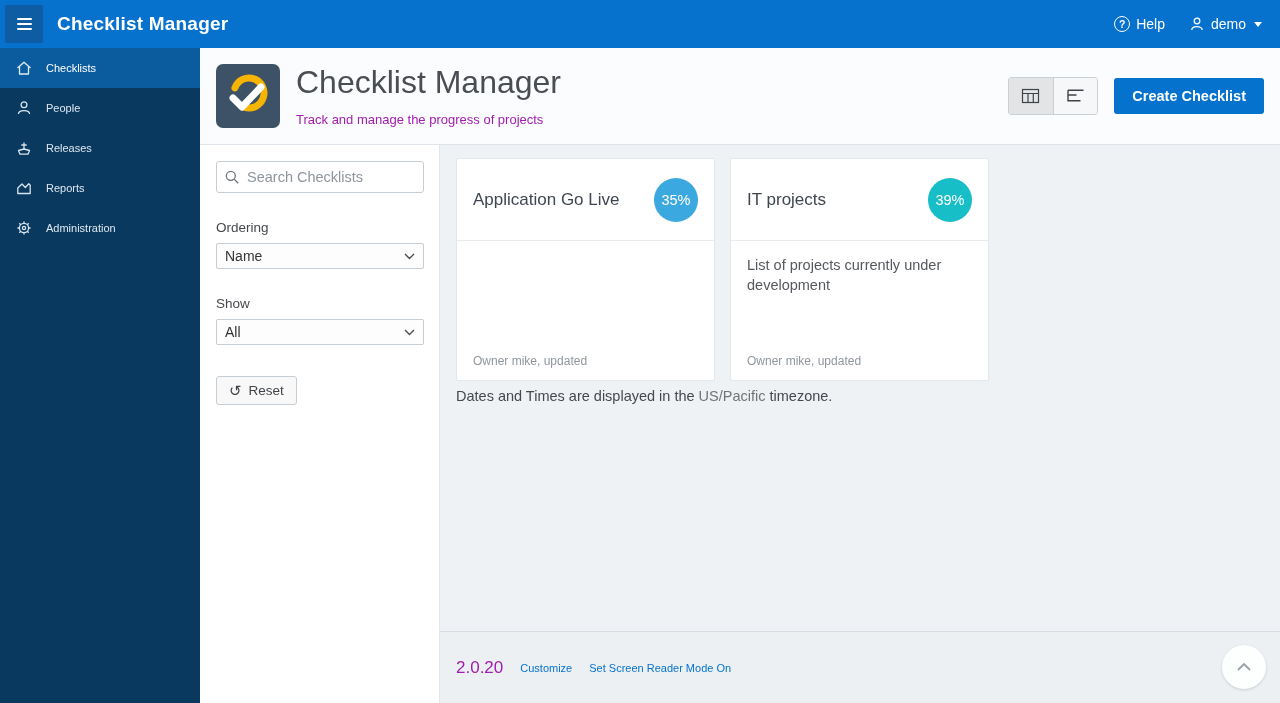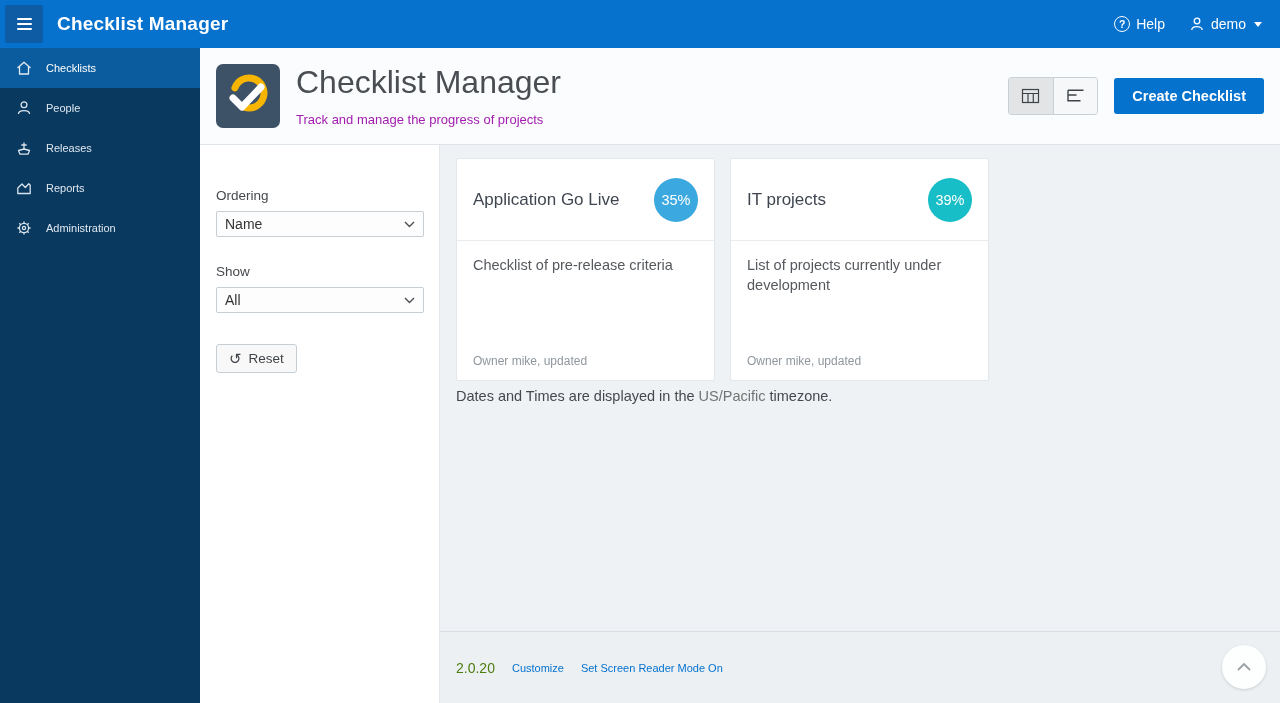--- a/index.html
+++ b/index.html
@@ -56,21 +56,21 @@
   .card-title { font-size:17px; color:#3F4650; }
   .pct-badge { width:44px; height:44px; border-radius:50%; color:#fff; font-size:14.5px; display:flex; align-items:center; justify-content:center; flex:0 0 auto; }
   .card-body { flex:1; padding:14px 16px 12px; display:flex; flex-direction:column; }
   .card-desc { font-size:14.5px; color:#55595E; line-height:1.4; }
   .card-owner { margin-top:auto; font-size:12px; color:#8F969D; }
   .tz-note { margin-top:7px; font-size:14.5px; color:#45494D; }
   .tz-note a { color:#737373; text-decoration:none; cursor:pointer; }
 
   
   .footer { position:absolute; left:440px; top:631px; width:840px; height:72px; background:#ECF0F3; border-top:1px solid #D8DEE3; display:flex; align-items:center; padding:0 16px; }
-  .footer-version { font-size:14px; color:#4d7c0f; margin-right:17px;text-align:center; }
+  .footer-version { font-size:17px; color:#a21caf; margin-right:17px;text-align:center; }
   .footer a { font-size:11px; color:#0572CE; text-decoration:none; margin-right:17px; cursor:pointer; }
   .scroll-top { position:absolute; right:14px; bottom:14px; width:44px; height:44px; border-radius:50%; background:#FDFEFE; border:none; box-shadow:0 1px 3px rgba(0,0,0,.14); display:flex; align-items:center; justify-content:center; cursor:pointer; }
 </style>
 </head>
 <body>
 
 <div class="app">
 
   <div class="topbar">
     <button class="hamburger-btn">
@@ -169,20 +169,29 @@
               <path d="M2 2.2 H17.5 M2 2.2 V13.5 M2 7 H10.5 M2 12.8 H14.5"></path>
             </g>
           </svg>
         </button>
       </div>
       <button class="create-btn">Create Checklist</button>
     </div>
   </div>
 
   <div class="filter-panel">
+    <div class="search-box">
+      <svg width="16" height="16" viewBox="0 0 16 16">
+        <g fill="none" stroke="#6F767C" stroke-width="1.3">
+          <circle cx="6.8" cy="6.8" r="4.5"></circle>
+            <path d="M10.3 10.3 L14.2 14.2"></path>
+        </g>
+      </svg>
+      <input type="text" placeholder="Search Checklists" style="">
+    </div>
     <div class="field-label">Ordering</div>
     <div class="select">
       <span>Name</span>
       <svg class="chev" width="11" height="7" viewBox="0 0 11 7">
         <path d="M1 1 L5.5 5.5 L10 1" fill="none" stroke="#4A4E52" stroke-width="1.4"></path>
       </svg>
     </div>
     <div class="field-label">Show</div>
     <div class="select">
       <span>All</span>
@@ -197,21 +206,20 @@
   </div>
 
   <div class="main">
     <div class="cards-row">
       <div class="card">
         <div class="card-head">
           <div class="card-title">Application Go Live</div>
           <div class="pct-badge" style="background-color: rgb(59, 168, 223);">35%</div>
         </div>
         <div class="card-body">
-          <div class="card-desc">Checklist of pre-release criteria</div>
           <div class="card-owner">Owner mike, updated</div>
         </div>
       </div>
       <div class="card">
         <div class="card-head">
           <div class="card-title">IT projects</div>
           <div class="pct-badge" style="background-color: rgb(23, 190, 199);">39%</div>
         </div>
         <div class="card-body">
           <div class="card-desc">List of projects currently under development</div>

